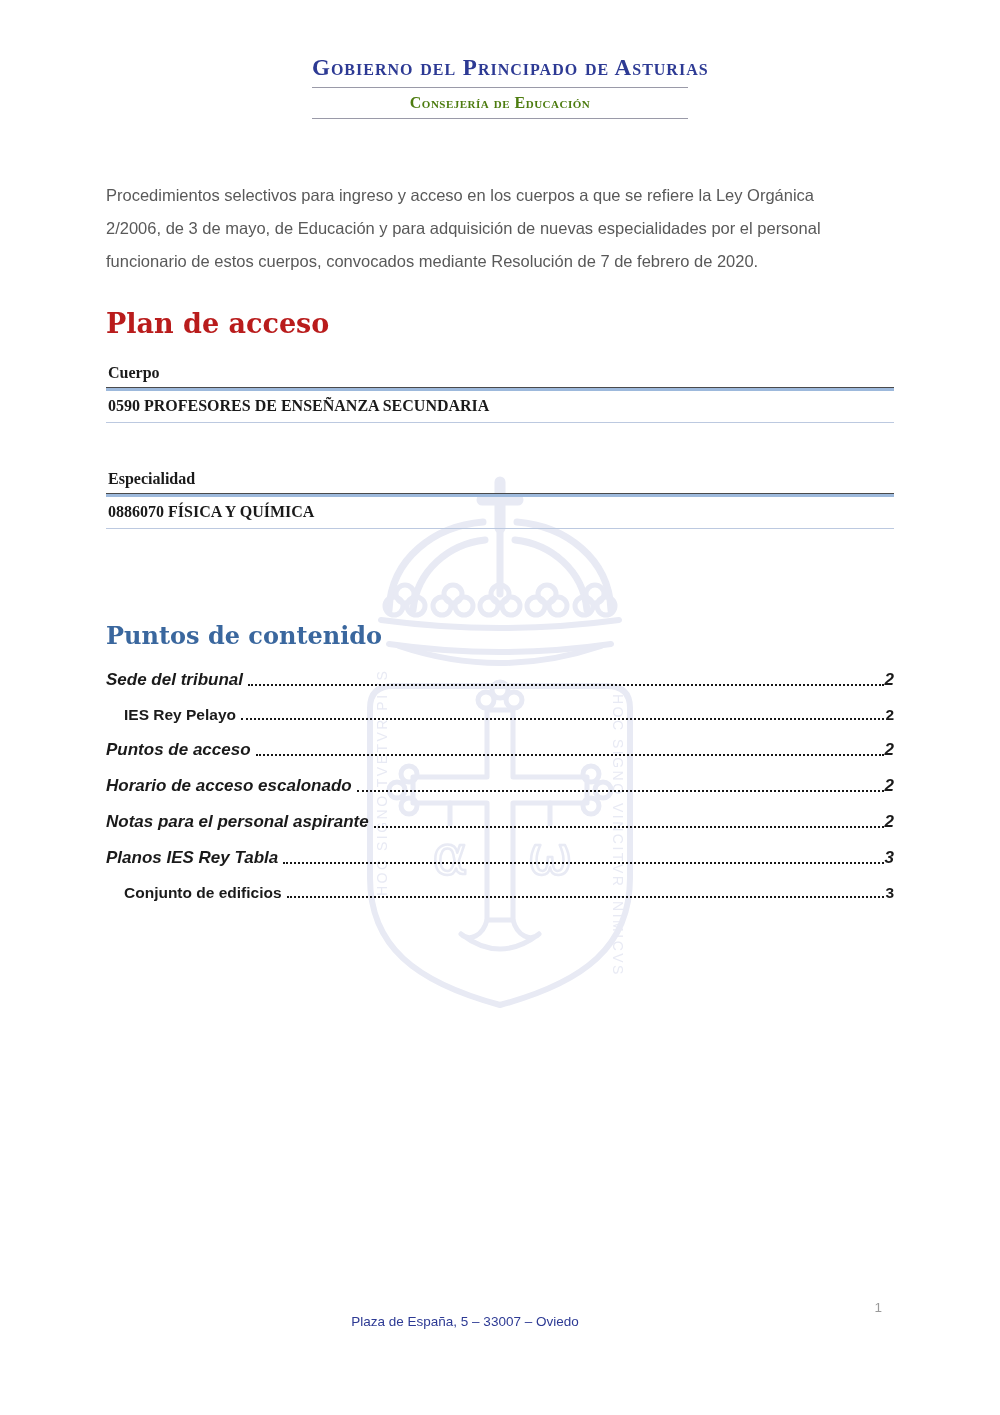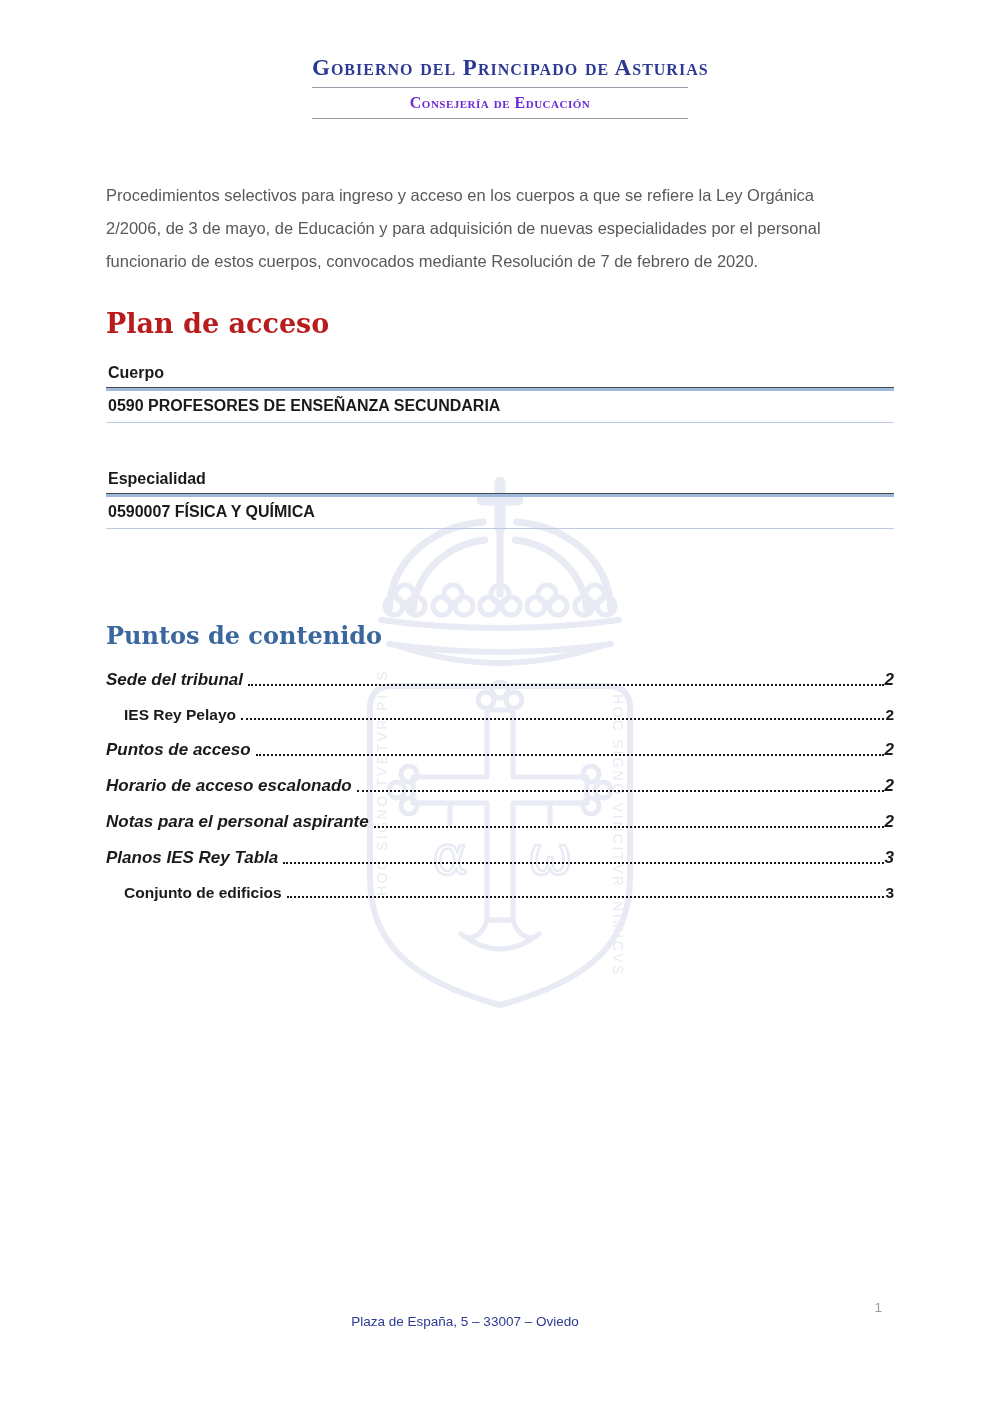--- a/index.html
+++ b/index.html
@@ -29,42 +29,42 @@
     font-size:23px;letter-spacing:1px;
     color:#2d3a94;
     white-space:nowrap;
   }
   .gov-rule{border-top:1px solid #9a9aa8;margin-top:6px;}
   .gov-line2{
     font-family:"Liberation Serif", serif;
     font-variant:small-caps;
     font-weight:600;
     font-size:16px;letter-spacing:0.5px;
-    color:#6d28d9;
+    color:#4d7c0f;
     margin-top:6px;
   }
   
   .content{
     position:relative;z-index:1;
     margin:0 106px;
   }
   .intro{
     margin:60px 0 0 0;
     font-size:16.5px;line-height:33px;
     color:#595959;
     width:740px;
   }
   .plan-title{
     margin:30px 0 0 0;
     font-family:"DejaVu Serif", serif;
     font-weight:bold;
     font-size:27px;
     color:#b91c1c;
   }
-  .info-table{margin-top:25px;}
+  .info-table{margin-top:25px;font-family:Liberation Serif, serif;}
   .info-table.second{margin-top:47px;}
   .info-label{
     font-weight:bold;font-size:16px;
     padding:0 0 5px 2px;
   }
   .rule-accent{
     height:0;
     border-top:1.5px solid #4a4a4a;
     border-bottom:3px solid #9db9dc;
   }
@@ -204,21 +204,21 @@
     <section class="info-table">
       <div class="info-label">Cuerpo</div>
       <div class="rule-accent"></div>
       <div class="info-value">0590 PROFESORES DE ENSEÑANZA SECUNDARIA</div>
       <div class="rule-thin"></div>
     </section>
 
     <section class="info-table second">
       <div class="info-label">Especialidad</div>
       <div class="rule-accent"></div>
-      <div class="info-value">0590007 FÍSICA Y QUÍMICA</div>
+      <div class="info-value">0886070 FÍSICA Y QUÍMICA</div>
       <div class="rule-thin"></div>
     </section>
 
     <h2 class="toc-title">Puntos de contenido</h2>
 
     <nav class="toc">
 
       <div class="toc-entry lvl1">
         <span class="toc-label">Sede del tribunal</span>
         <span class="toc-leader"></span>

